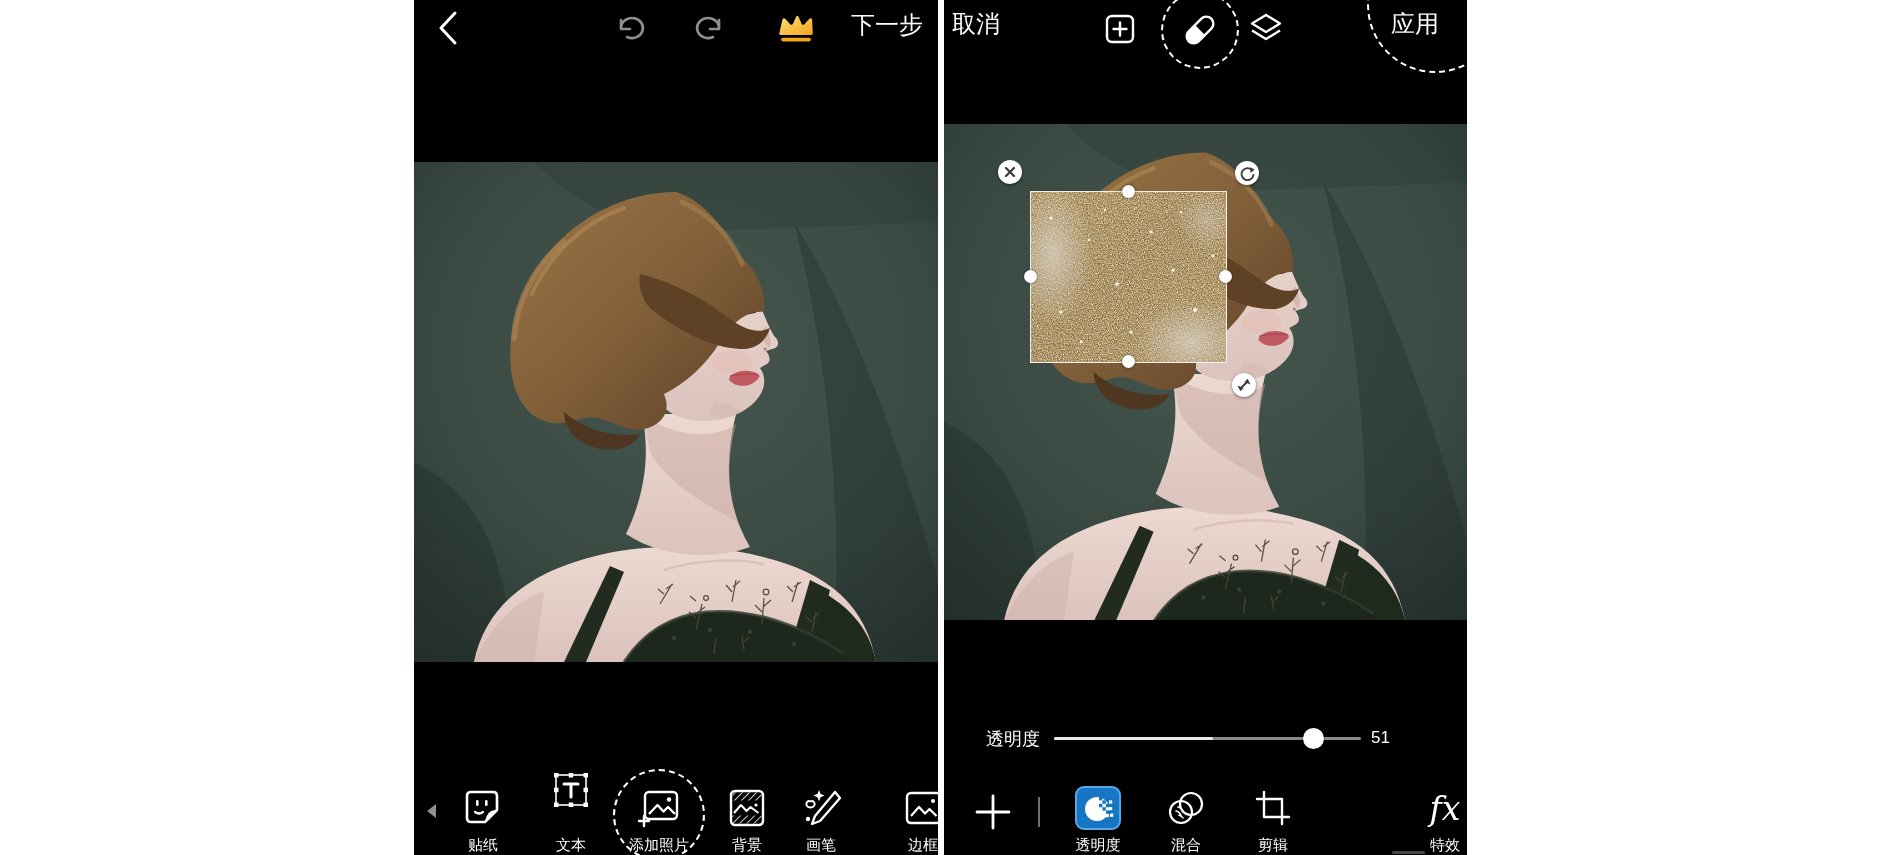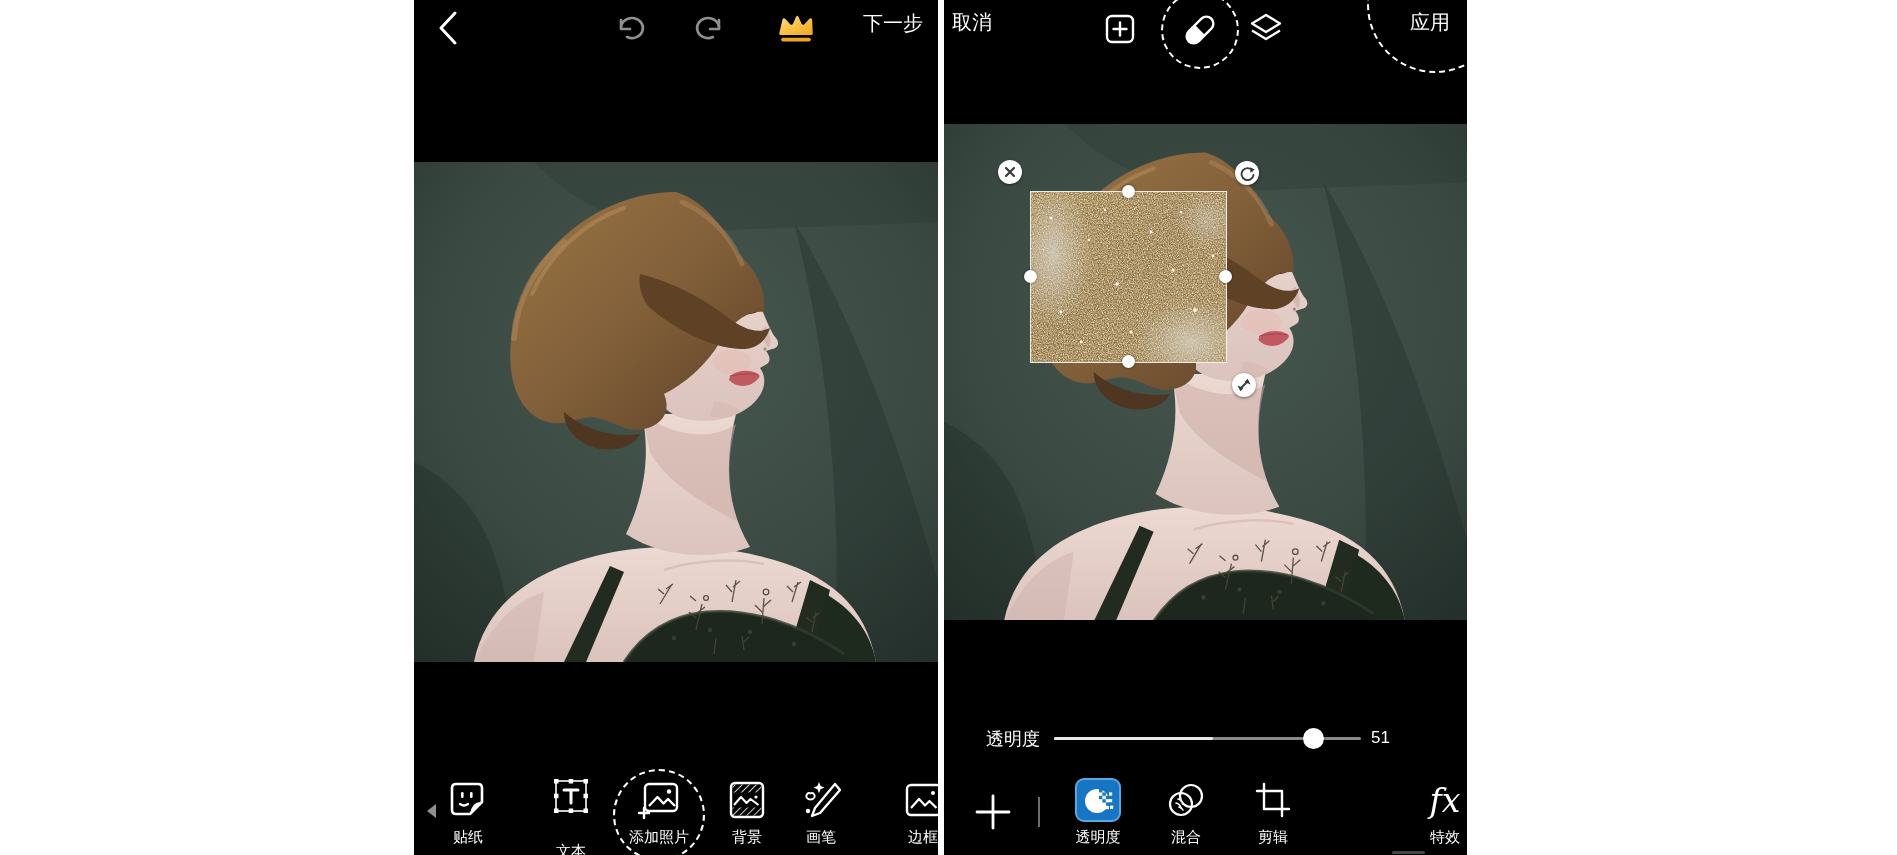--- a/index.html
+++ b/index.html
@@ -4,21 +4,21 @@
 <style>
   * { margin:0; padding:0; box-sizing:border-box; }
   body { background:#fff; font-family:"Liberation Sans", sans-serif; }
   .stage { position:relative; width:1897px; height:855px; background:#ffffff; overflow:hidden; }
   .panel { position:absolute; top:0; height:855px; background:#000; overflow:hidden; }
   #left-panel  { left:414px; width:524px; }
   #right-panel { left:944px; width:523px;text-decoration:underline; }
 
   
   .topbar-btn { position:absolute; cursor:pointer; background:none; border:none; }
-  .nav-label { position:absolute; color:#fff; font-size:20px; line-height:1; white-space:nowrap; }
+  .nav-label { position:absolute; color:#fff; font-size:24px; line-height:1; white-space:nowrap; }
 
   
   .dashed-circle { position:absolute; border:2px dashed #ffffff; border-radius:50%; pointer-events:none; }
 
   
   .photo { position:absolute; left:0; width:100%; overflow:hidden; }
   #left-photo  { top:162px; height:500px; }
   #right-photo { top:124px; height:496px; }
   .photo svg.portrait { display:block; width:100%; height:100%; }
 
@@ -36,21 +36,21 @@
   .slider-label { position:absolute; left:42px; top:727px; color:#fff; font-size:18px; }
   .slider-track { position:absolute; left:110px; top:737px; width:307px; height:3px;
                   background:#8a8a8a; border-radius:2px; }
   .slider-fill  { position:absolute; left:0; top:0; height:3px; width:159px; background:#e9e9e9; border-radius:2px; }
   .slider-thumb { position:absolute; left:249px; top:-9px; width:21px; height:21px;
                   border-radius:50%; background:#fff; box-shadow:0 1px 3px rgba(0,0,0,.5); }
   .slider-value { position:absolute; left:427px; top:728px; color:#fff; font-size:17px; }
 
   
   .tool { position:absolute; top:775px; width:88px; height:80px; display:flex;
-          flex-direction:column; align-items:center; cursor:pointer; }
+          flex-direction:column; align-items:center; cursor:pointer;justify-content:flex-end; }
   .tool .icon-box { height:50px; display:flex; align-items:center; justify-content:center; }
   .tool .tool-label { margin-top:3px; color:#fff; font-size:15px; white-space:nowrap; }
   .tool-selected-bg { width:46px; height:44px; border-radius:9px; background:#1776c4;
                       border:2px solid #57a9e4; display:flex; align-items:center; justify-content:center; }
   .fx-glyph { color:#fff; font-size:33px; font-style:italic; font-family:"DejaVu Serif", serif; line-height:1; }
   .divider-v { position:absolute; left:94px; top:797px; width:2px; height:30px; background:#6e6e6e; }
   .scroll-hint { position:absolute; left:448px; top:851px; width:33px; height:3px; background:#454545; border-radius:2px; }
   .scroll-arrow { position:absolute; left:13px; top:804px; width:0; height:0;
                   border-top:7px solid transparent; border-bottom:7px solid transparent;
                   border-right:9px solid #8f8f8f; }
@@ -208,21 +208,21 @@
     <div class="nav-label" style="right:15px; top:13px;">下一步</div>
 
     <div class="photo" id="left-photo">
       <svg class="portrait" viewBox="0 0 524 500" preserveAspectRatio="xMidYMid slice">
           <use href="#sym-portrait"></use>
         </svg>
     </div>
 
     <div class="scroll-arrow"></div>
 
-    <div class="tool" style="left:10px;">
+    <div class="tool" style="left:25px;">
       <div class="icon-box">
         <svg width="42" height="42" viewBox="0 0 42 42">
           <path d="M9 5 h22 q4 0 4 4 v14 l-12 12 h-14 q-4 0 -4 -4 v-22 q0 -4 4 -4 z" fill="none" stroke="#fff" stroke-width="2.6" stroke-linejoin="round"></path>
           <path d="M35 23 q-10 -1 -12 12 z" fill="#fff"></path>
           <rect x="14" y="13" width="2.6" height="6" rx="1.3" fill="#fff"></rect>
           <rect x="23" y="13" width="2.6" height="6" rx="1.3" fill="#fff"></rect>
           <path d="M13 25 q4 3 8 0" fill="none" stroke="#fff" stroke-width="2.2" stroke-linecap="round"></path>
         </svg>
       </div>
       <div class="tool-label">贴纸</div>
@@ -326,21 +326,21 @@
     </button>
 
     <button class="topbar-btn" style="left:305px; top:13px;">
       <svg width="34" height="32" viewBox="0 0 34 32">
         <path d="M17 2 L31 10.5 L17 19 L3 10.5 Z" fill="none" stroke="#fff" stroke-width="2.3" stroke-linejoin="round"></path>
         <path d="M3 17.5 L17 26 L31 17.5" fill="none" stroke="#fff" stroke-width="2.3" stroke-linejoin="round"></path>
       </svg>
     </button>
 
     <div class="dashed-circle" style="left:423px; top:-63px; width:136px; height:136px;"></div>
-    <div class="nav-label" style="right:17px; top:12px;">应用</div>
+    <div class="nav-label" style="right:28px; top:12px;">应用</div>
 
     <div class="photo" id="right-photo">
       <svg class="portrait" viewBox="0 0 524 500" preserveAspectRatio="xMidYMid slice">
           <use href="#sym-portrait"></use>
         </svg>
 
       <div class="overlay-box">
         <svg viewBox="0 0 195 170" preserveAspectRatio="none">
             <use href="#sym-glitter"></use>
           </svg>

